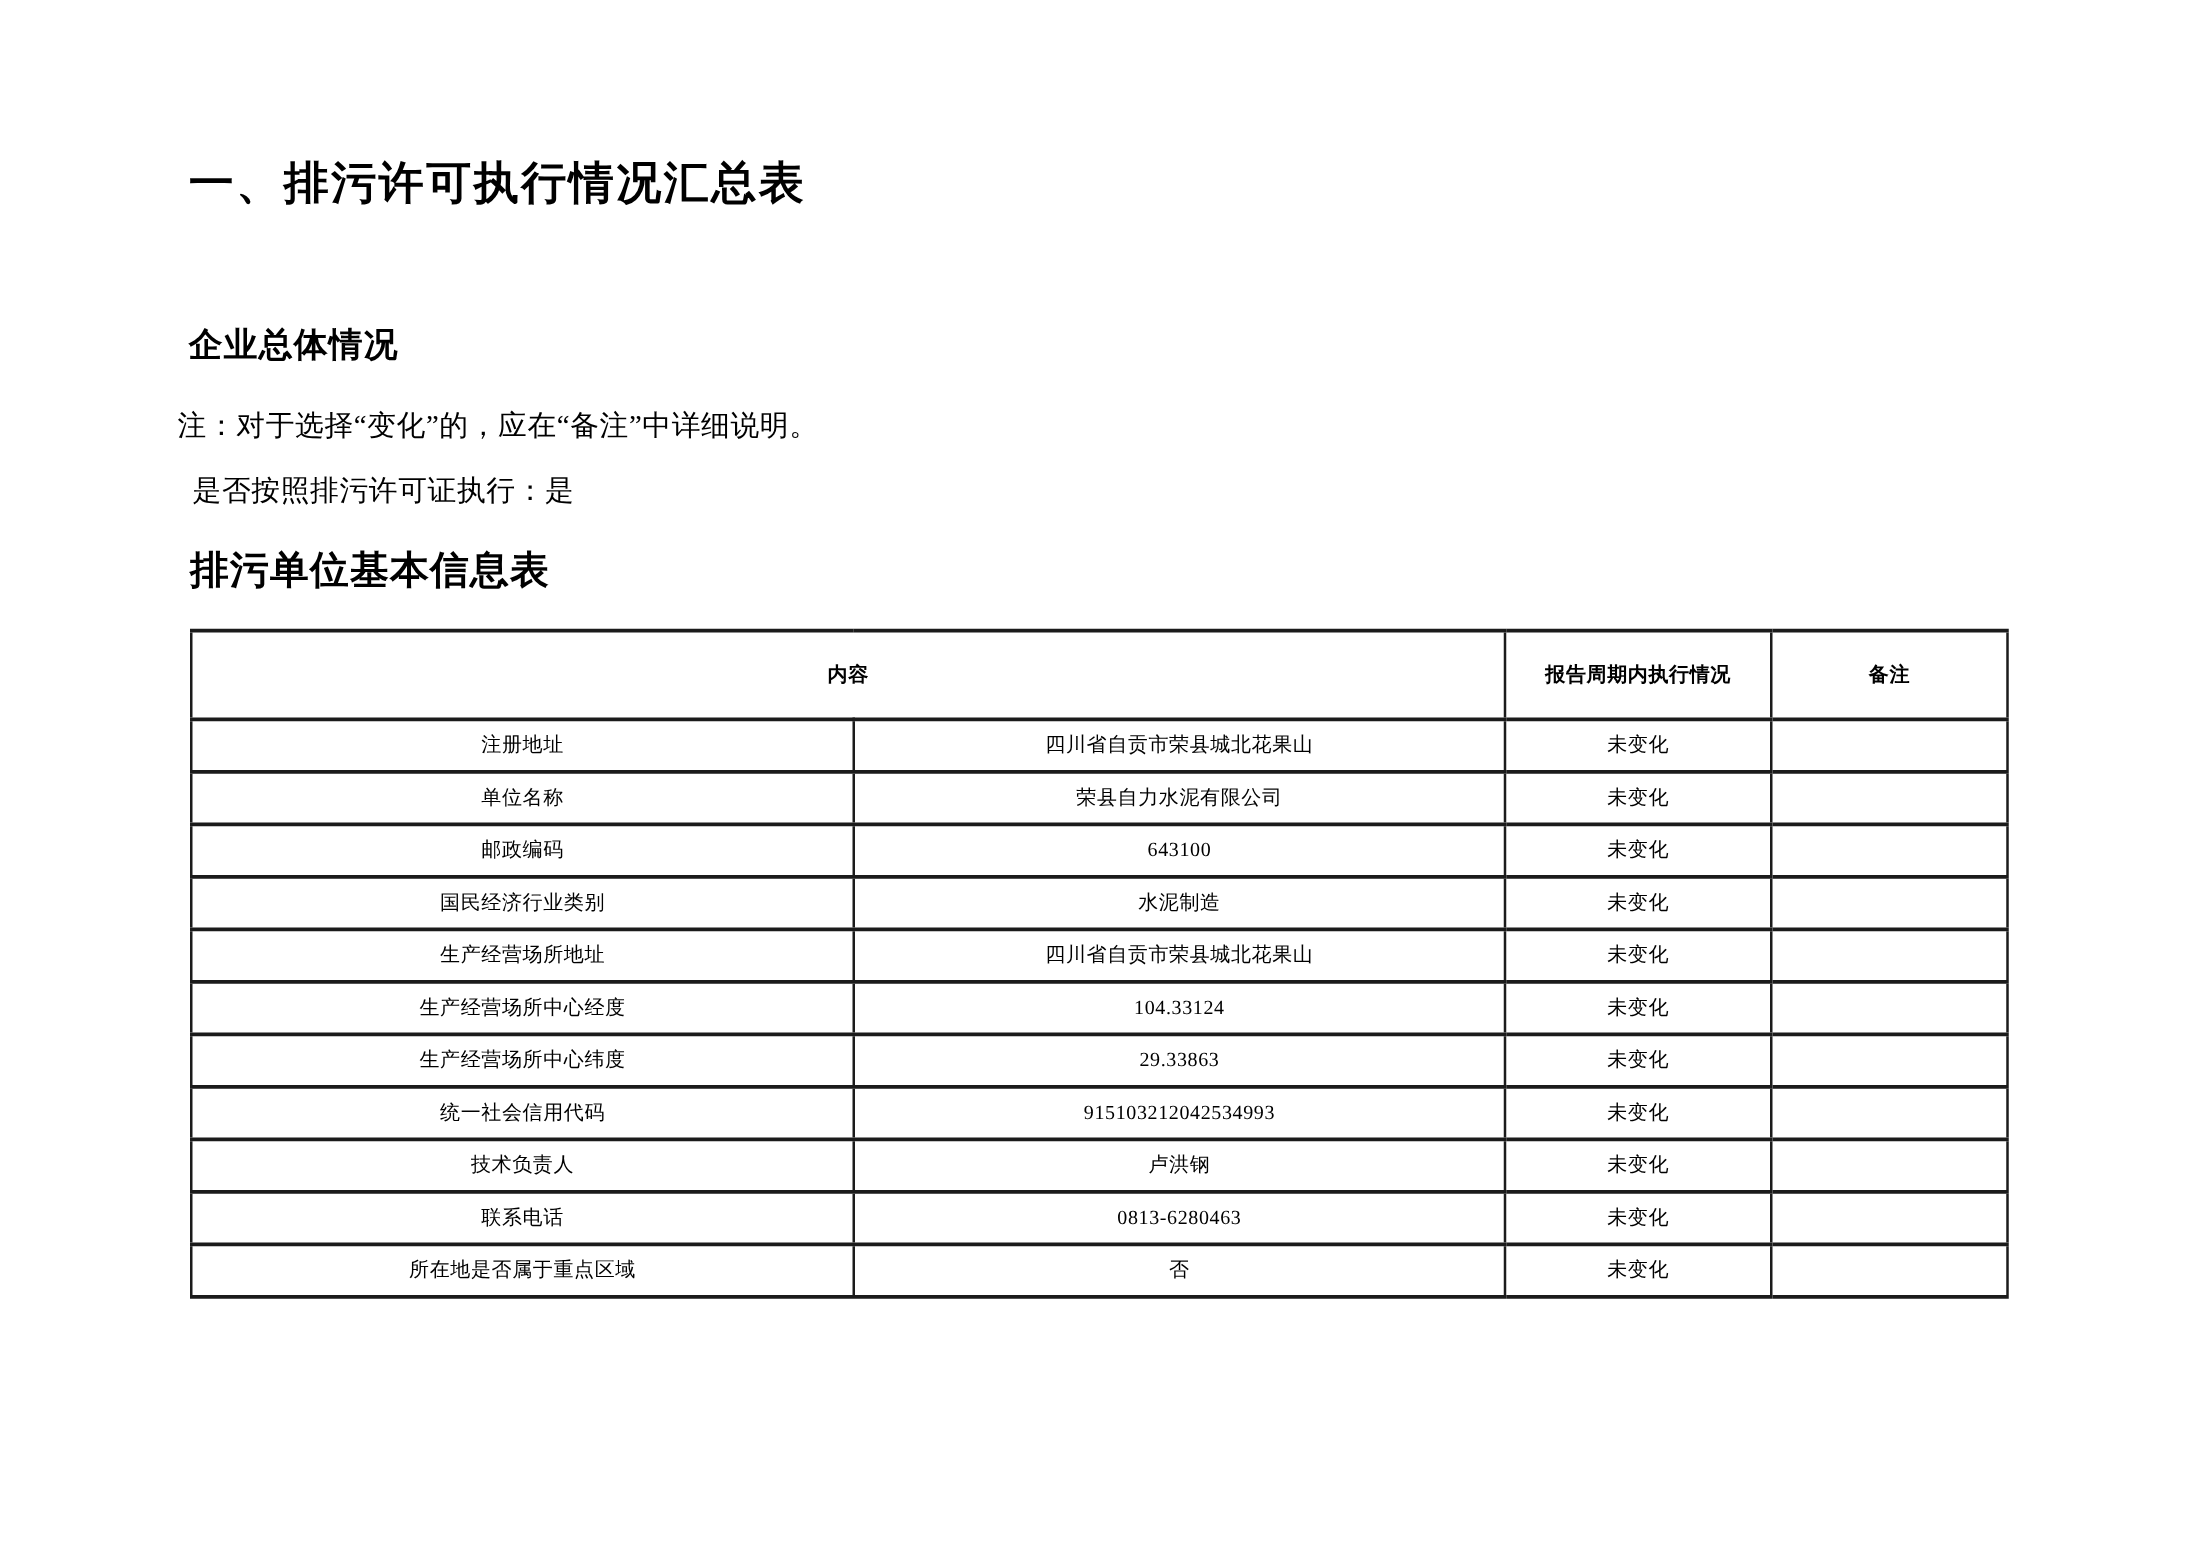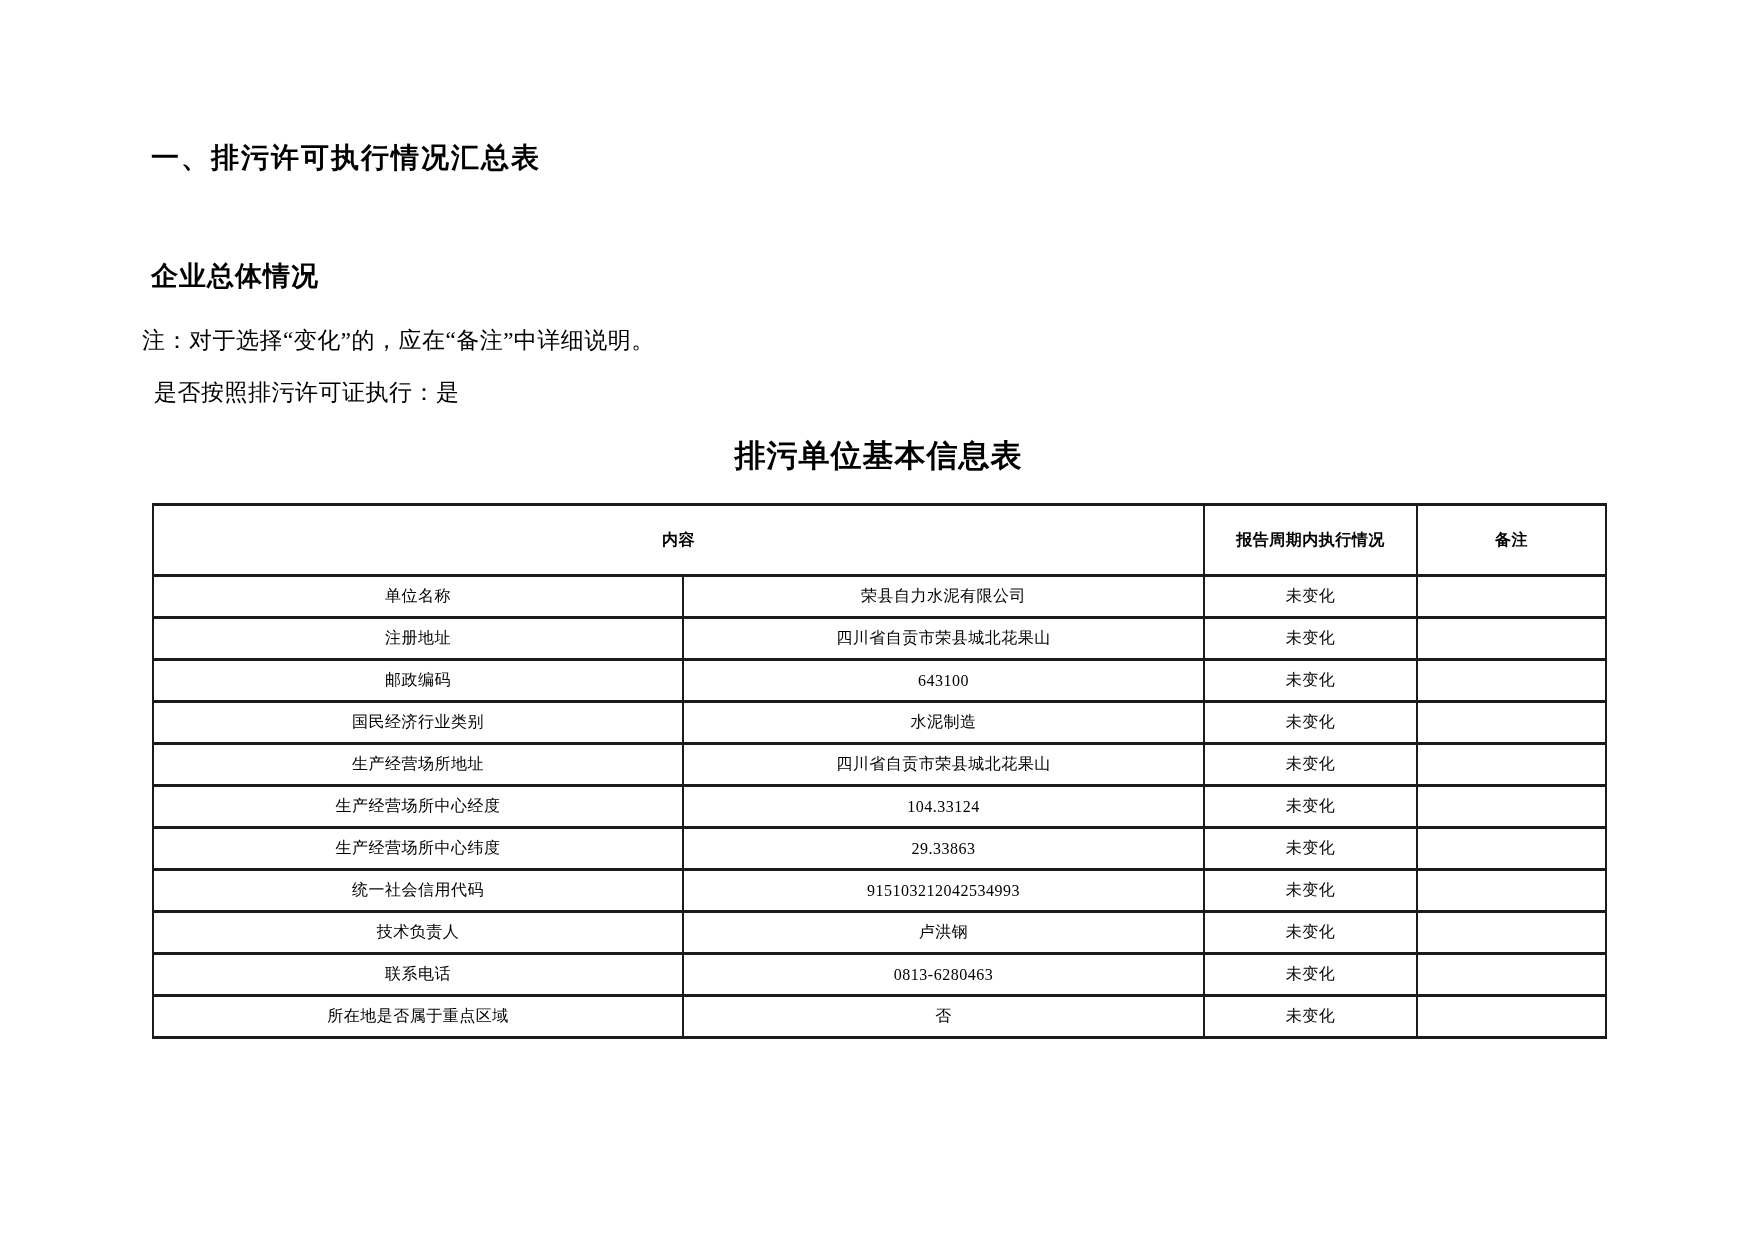--- a/index.html
+++ b/index.html
@@ -12,24 +12,24 @@
     width: 1754px;
     height: 1241px;
     background: #ffffff;
     color: #000000;
     font-family: "Liberation Serif", serif;
     overflow: hidden;
   }
   .doc-heading {
     position: absolute;
     left: 151px;
-    top: 145px;
-    margin: 0;
-    font-family: Liberation Mono, monospace;
-    font-size: 28px;
+    top: 127px;
+    margin: 0;
+    font-family: Liberation Serif, serif;
+    font-size: 36px;
     font-weight: bold;
     letter-spacing: 2px;
     line-height: 1.1;
   }
   .section-title {
     position: absolute;
     left: 151px;
     top: 262px;
     margin: 0;
     font-family: "Liberation Sans", sans-serif;
@@ -47,21 +47,20 @@
     letter-spacing: 0.5px;
   }
   .note-1 { top: 327px; }
   .note-2 { top: 379px; margin-left: 12px; }
   .table-title {
     position: absolute;
     left: 152px;
     top: 438px;
     width: 1453px;
     margin: 0;
-    text-align: center;
     font-size: 31px;
     font-weight: bold;
     letter-spacing: 1px;
     line-height: 1.15;
   }
   table.info-table {
     position: absolute;
     left: 152px;
     top: 503px;
     width: 1453px;
@@ -118,34 +117,34 @@
     </colgroup>
     <thead>
       <tr>
         <th colspan="2">内容</th>
         <th>报告周期内执行情况</th>
         <th>备注</th>
       </tr>
     </thead>
     <tbody id="table-body">
   <tr>
+    <td>注册地址</td>
+    <td>四川省自贡市荣县城北花果山</td>
+    <td>未变化</td>
+    <td></td>
+  </tr>
+
+  <tr>
     <td>单位名称</td>
     <td>荣县自力水泥有限公司</td>
     <td>未变化</td>
     <td></td>
   </tr>
 
   <tr>
-    <td>注册地址</td>
-    <td>四川省自贡市荣县城北花果山</td>
-    <td>未变化</td>
-    <td></td>
-  </tr>
-
-  <tr>
     <td>邮政编码</td>
     <td>643100</td>
     <td>未变化</td>
     <td></td>
   </tr>
 
   <tr>
     <td>国民经济行业类别</td>
     <td>水泥制造</td>
     <td>未变化</td>

